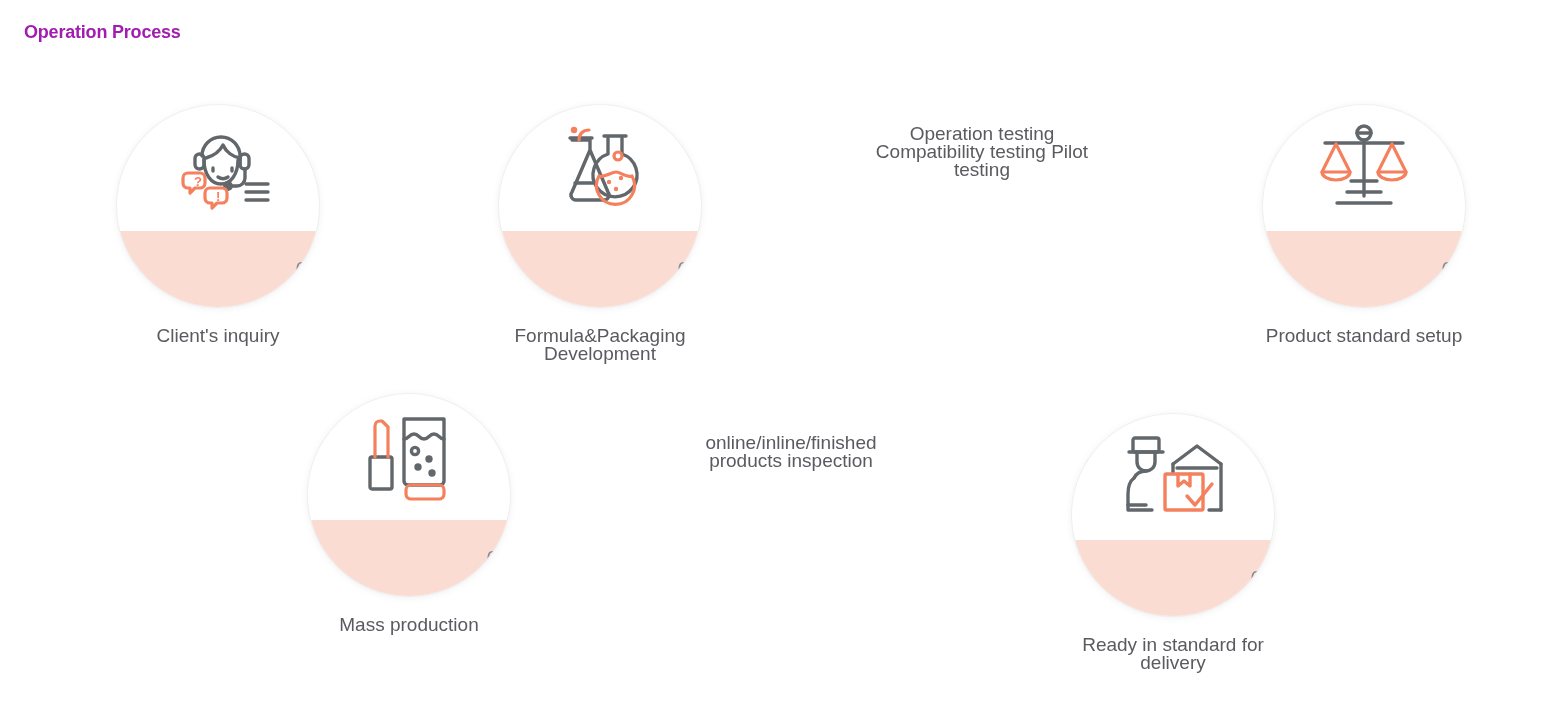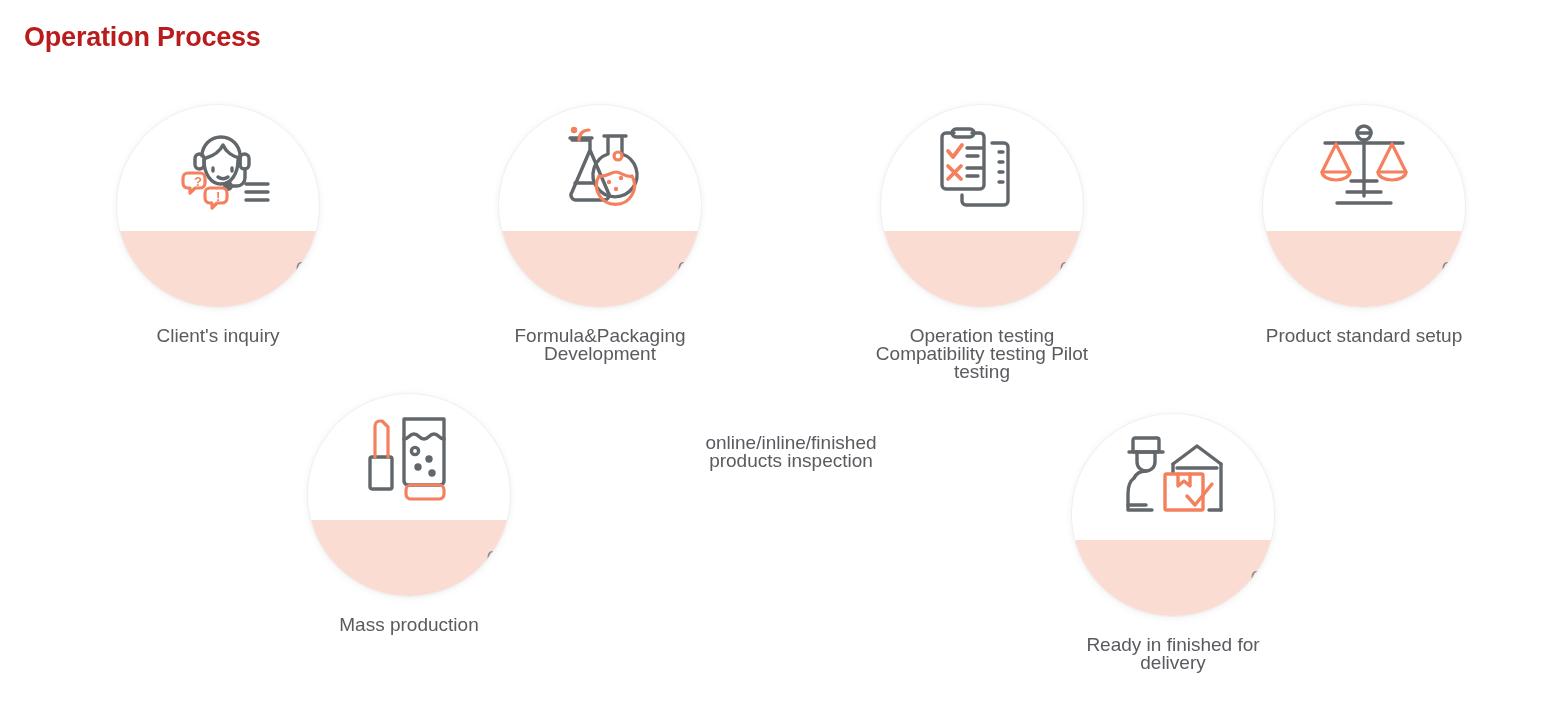--- a/index.html
+++ b/index.html
@@ -12,23 +12,23 @@
     height: 717px;
     font-family: "Liberation Sans", sans-serif;
     position: relative;
     overflow: hidden;
   }
 
   .page-title {
     position: absolute;
     left: 24px;
     top: 22px;
-    font-size: 27px;
+    font-size: 18px;
     font-weight: bold;
-    color: #b91c1c;
+    color: #a21caf;
     letter-spacing: -0.2px;
   }
 
   .rows {
     position: absolute;
     left: 0;
     top: 0;
     width: 1554px;
     height: 717px;
   }
@@ -163,41 +163,20 @@
           </svg>
         </div>
         <div class="circle-number">02</div>
       </div>
     </div>
     <div class="caption">Formula&amp;Packaging
 Development</div>
   </div>
 
   <div class="step" style="left:982px; top:105px;">
-    <div class="circle-wrap">
-      <div class="circle">
-        <div class="circle-band"></div>
-        <div class="icon-holder">
-          <svg width="92" height="94" viewBox="0 0 92 94">
-            <g fill="none" stroke="#62676b" stroke-width="3.4" stroke-linecap="round" stroke-linejoin="round">
-              <path d="M56 22h12a4 4 0 0 1 4 4v54a4 4 0 0 1-4 4H30a4 4 0 0 1-4-4v-6"></path>
-              <path d="M63 31h4M63 41h4M63 51h4M63 61h4"></path>
-              <path d="M36 12h8a4 4 0 0 1 4 4v48a4 4 0 0 1-4 4H10a4 4 0 0 1-4-4V16a4 4 0 0 1 4-4h8"></path>
-              <path d="M20 8h14a4 4 0 0 1 0 8H20a4 4 0 0 1 0-8z"></path>
-              <path d="M31 27h15M31 35h11M31 47h15M31 55h11"></path>
-            </g>
-            <g fill="none" stroke="#f4805e" stroke-width="3.8" stroke-linecap="round" stroke-linejoin="round">
-              <path d="M12 30l5 6 9-12"></path>
-              <path d="M12 45l13 13M25 45L12 58"></path>
-            </g>
-          </svg>
-        </div>
-        <div class="circle-number">03</div>
-      </div>
-    </div>
     <div class="caption">Operation testing
 Compatibility testing Pilot
 testing</div>
   </div>
 
   <div class="step" style="left:1364px; top:105px;">
     <div class="circle-wrap">
       <div class="circle">
         <div class="circle-band"></div>
         <div class="icon-holder">
@@ -276,17 +255,17 @@
             <g fill="none" stroke="#f4805e" stroke-width="3.4" stroke-linecap="round" stroke-linejoin="round">
               <rect x="44" y="40" width="38" height="36" rx="1.5"></rect>
               <path d="M57 40v12l6-5 6 5V40"></path>
               <path d="M66 62l8 9 17-21"></path>
             </g>
           </svg>
         </div>
         <div class="circle-number">07</div>
       </div>
     </div>
-    <div class="caption">Ready in finished for
+    <div class="caption">Ready in standard for
 delivery</div>
   </div>
 
 </div>
 
 </body></html>

